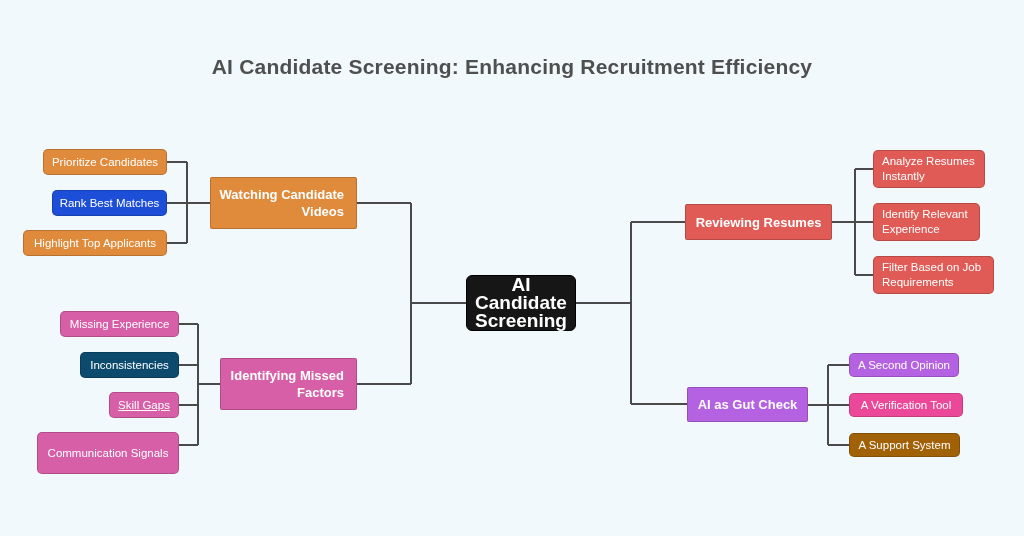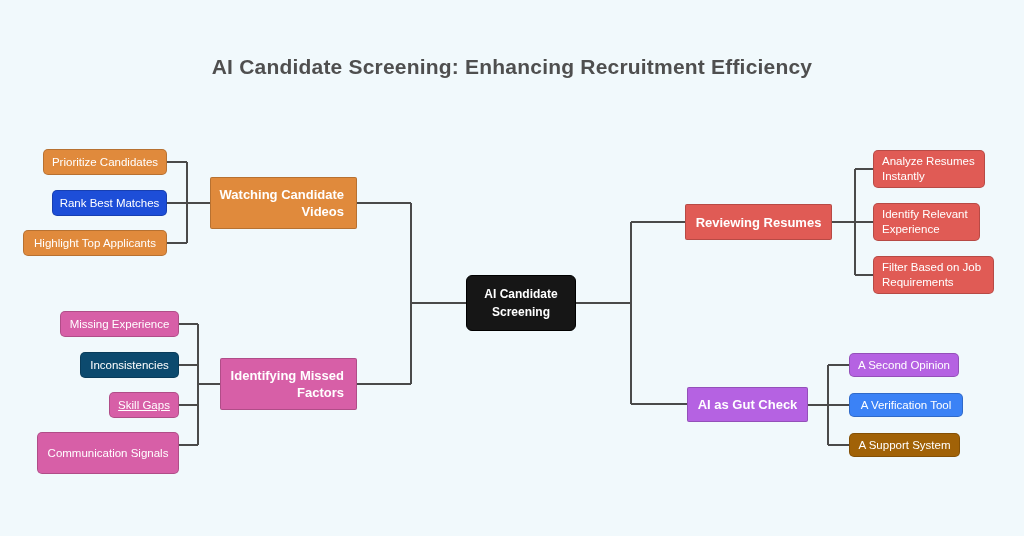--- a/index.html
+++ b/index.html
@@ -26,21 +26,21 @@
     border:1px solid rgba(0,0,0,0.18);border-radius:5px;
     text-align:center;cursor:default;
   }
   .child{font-size:11.5px;line-height:13px;}
   .child.two-line{line-height:15px;}
   .parent{font-size:13px;font-weight:bold;line-height:17px;border-radius:2px;}
   .align-right{justify-content:flex-end;text-align:right;padding:6px 12px 6px 8px;}
   .align-left{justify-content:flex-start;text-align:left;padding:4px 6px 4px 8px;}
   .nowrap{white-space:nowrap;}
   .center-node{
-    font-weight:bold;font-size:12px;line-height:18px;border-radius:6px;
+    font-weight:bold;font-size:19px;line-height:18px;border-radius:6px;
     border:1px solid #000;
   }
 </style>
 </head>
 <body>
 
 <div class="canvas">
 
   <div class="title">AI Candidate Screening: Enhancing Recruitment Efficiency</div>
 
@@ -66,16 +66,16 @@
   <div class="node child nowrap" style="left: 109px; top: 392px; width: 70px; height: 26px; background-color: rgb(215, 95, 167); text-decoration: underline;">Skill Gaps</div>
   <div class="node child nowrap" style="left: 37px; top: 432px; width: 142px; height: 42px; background-color: rgb(215, 95, 167);">Communication Signals</div>
 
   <div class="node parent nowrap" style="left: 685px; top: 204px; width: 147px; height: 36px; background-color: rgb(224, 91, 85);">Reviewing Resumes</div>
   <div class="node child two-line align-left" style="left: 873px; top: 150px; width: 112px; height: 38px; background-color: rgb(224, 91, 85);">Analyze Resumes Instantly</div>
   <div class="node child two-line align-left" style="left: 873px; top: 203px; width: 107px; height: 38px; background-color: rgb(224, 91, 85);">Identify Relevant Experience</div>
   <div class="node child two-line align-left" style="left: 873px; top: 256px; width: 121px; height: 38px; background-color: rgb(224, 91, 85);">Filter Based on Job Requirements</div>
 
   <div class="node parent nowrap" style="left: 687px; top: 387px; width: 121px; height: 35px; background-color: rgb(181, 98, 226);">AI as Gut Check</div>
   <div class="node child nowrap" style="left: 849px; top: 353px; width: 110px; height: 24px; background-color: rgb(181, 98, 226);">A Second Opinion</div>
-  <div class="node child nowrap" style="left: 849px; top: 393px; width: 114px; height: 24px; background-color: #3b82f6;">A Verification Tool</div>
+  <div class="node child nowrap" style="left: 849px; top: 393px; width: 114px; height: 24px; background-color: #ec4899;">A Verification Tool</div>
   <div class="node child nowrap" style="left: 849px; top: 433px; width: 111px; height: 24px; background-color: #a16207;">A Support System</div>
 
 </div>
 
 </body></html>

